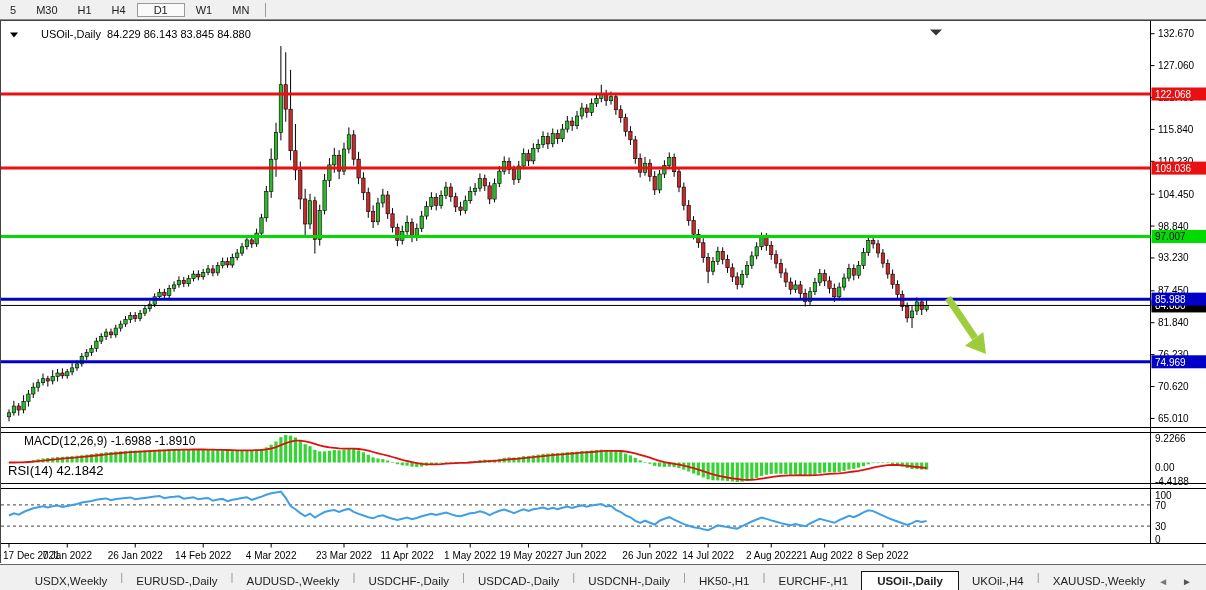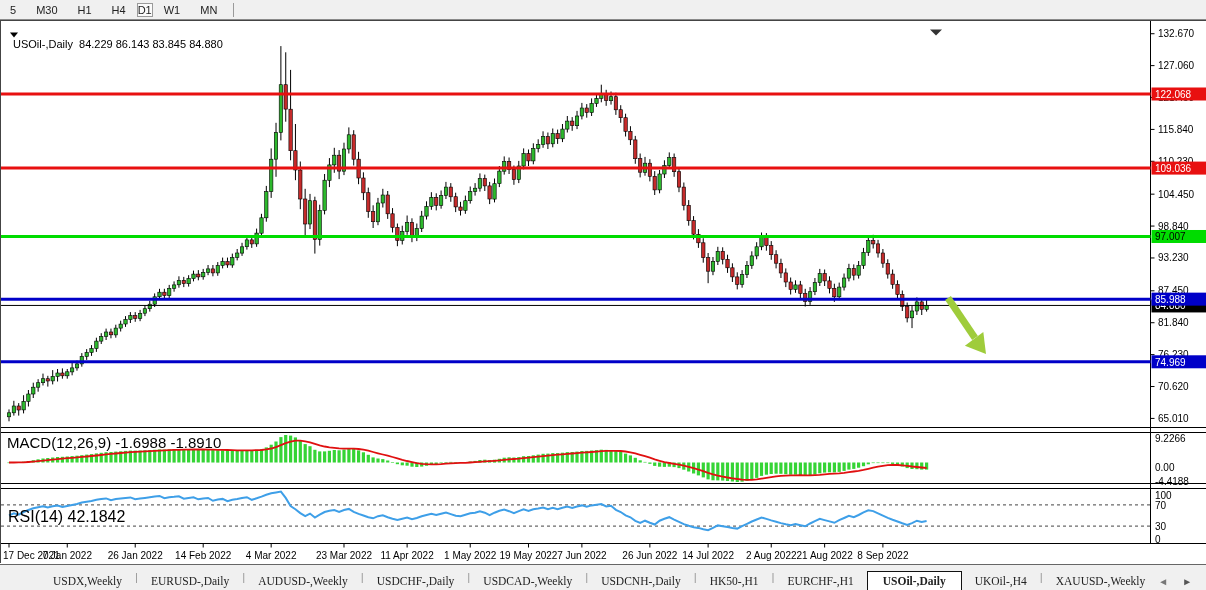--- a/index.html
+++ b/index.html
@@ -1,31 +1,31 @@
 <!DOCTYPE html>
 <html><head>
 <meta charset="utf-8">
 <style>
   html,body{margin:0;padding:0;background:#fff;font-family:"Liberation Sans",sans-serif;}
   #app{position:relative;width:1206px;height:590px;overflow:hidden;background:#fff;}
   
   #toolbar{position:absolute;left:0;top:0;width:1206px;height:19px;background:#F0F0F0;
            border-bottom:1px solid #8a8a8a;display:flex;align-items:center;font-size:11px;color:#222;}
   .tfbtn{padding:1px 9px;margin:0 1px;cursor:default;white-space:nowrap;}
-  .tfbtn.active{background:#fafafa;border:1px solid #9a9a9a;padding:0 0;}
+  .tfbtn.active{background:#fafafa;border:1px solid #9a9a9a;padding:0 16px;}
   .tbsep{width:1px;height:14px;background:#9a9a9a;margin:0 6px;}
   
   #chartwrap{position:absolute;left:0;top:20px;width:1206px;height:543px;background:#fff;
              border-top:1px solid #444;border-left:1px solid #444;box-sizing:border-box;}
   #chartsvg{position:absolute;left:0;top:0;text-decoration:underline;}
   .ovl{position:absolute;font-size:11px;color:#000;white-space:nowrap;z-index:5;}
   
   #tabbar{position:absolute;left:0;top:564px;width:1206px;height:26px;background:#F0F0F0;
           border-top:1px solid #666;display:flex;align-items:flex-end;font-size:11.5px;color:#222;}
-  .tab{padding:3px 13px 4px 13px;cursor:default;white-space:nowrap;font-family:Liberation Serif, serif;}
+  .tab{padding:3px 13px 4px 13px;cursor:default;white-space:nowrap;}
   .tab.active{background:#fff;border:1px solid #111;border-bottom:none;font-weight:bold;
               padding:3px 15px 5px 15px;margin-bottom:0;position:relative;top:1px;}
   .tsep{color:#999;align-self:center;padding-bottom:2px;}
   .tab-lead{width:40px;}
   #tabarrows{margin-left:auto;display:flex;align-items:center;gap:14px;padding:0 14px 4px 0;}
   .arrbtn{color:#777;font-size:10px;cursor:default;}
 </style>
 </head>
 <body>
 <div id="app">
@@ -730,36 +730,36 @@
           </g>
           <polyline fill="none" stroke="#E01010" stroke-width="1.8" points="8.0,441.5 12.9,441.5 17.7,441.4 22.6,441.3 27.4,441.0 32.3,440.6 37.1,440.2 42.0,439.7 46.8,439.1 51.7,438.6 56.6,438.1 61.4,437.6 66.3,437.2 71.1,436.8 76.0,436.4 80.8,435.9 85.7,435.5 90.5,435.0 95.4,434.5 100.2,434.0 105.1,433.4 110.0,432.9 114.8,432.5 119.7,432.0 124.5,431.6 129.4,431.2 134.2,430.9 139.1,430.6 143.9,430.4 148.8,430.1 153.7,429.8 158.5,429.6 163.4,429.3 168.2,429.1 173.1,428.9 177.9,428.8 182.8,428.6 187.6,428.6 192.5,428.5 197.3,428.5 202.2,428.5 207.1,428.6 211.9,428.7 216.8,428.8 221.6,428.9 226.5,429.0 231.3,429.2 236.2,429.3 241.0,429.3 245.9,429.3 250.8,429.3 255.6,429.2 260.5,429.0 265.3,428.4 270.2,427.5 275.0,426.1 279.9,424.1 284.7,422.1 289.6,420.6 294.4,419.7 299.3,419.7 304.2,420.3 309.0,421.3 313.9,422.8 318.7,424.3 323.6,425.5 328.4,426.4 333.3,426.9 338.1,427.4 343.0,427.6 347.9,427.6 352.7,427.7 357.6,428.0 362.4,428.7 367.3,429.7 372.1,431.0 377.0,432.3 381.8,433.5 386.7,434.7 391.5,436.0 396.4,437.4 401.3,438.8 406.1,440.0 411.0,441.1 415.8,442.1 420.7,442.8 425.5,443.2 430.4,443.3 435.2,443.3 440.1,443.1 445.0,442.7 449.8,442.4 454.7,442.1 459.5,441.9 464.4,441.8 469.2,441.5 474.1,441.2 478.9,440.8 483.8,440.4 488.6,440.1 493.5,439.8 498.4,439.4 503.2,438.9 508.1,438.3 512.9,438.0 517.8,437.6 522.6,437.1 527.5,436.7 532.3,436.2 537.2,435.7 542.1,435.1 546.9,434.6 551.8,434.1 556.6,433.7 561.5,433.3 566.3,432.9 571.2,432.5 576.0,432.1 580.9,431.7 585.7,431.3 590.6,431.0 595.5,430.6 600.3,430.2 605.2,429.9 610.0,429.8 614.9,429.8 619.7,430.0 624.6,430.5 629.4,431.3 634.3,432.4 639.2,433.8 644.0,435.2 648.9,436.7 653.7,438.4 658.6,439.8 663.4,441.1 668.3,442.0 673.1,442.8 678.0,443.7 682.8,444.7 687.7,445.9 692.6,447.2 697.4,448.6 702.3,450.2 707.1,451.8 712.0,453.3 716.8,454.6 721.7,455.6 726.5,456.5 731.4,457.3 736.3,458.0 741.1,458.6 746.0,458.8 750.8,458.8 755.7,458.4 760.5,457.7 765.4,456.9 770.2,456.1 775.1,455.4 779.9,454.9 784.8,454.6 789.7,454.4 794.5,454.3 799.4,454.2 804.2,454.3 809.1,454.3 813.9,454.1 818.8,453.8 823.6,453.3 828.5,452.9 833.4,452.6 838.2,452.3 843.1,451.8 847.9,451.2 852.8,450.5 857.6,449.8 862.5,448.9 867.3,447.8 872.2,446.6 877.0,445.6 881.9,444.8 886.8,444.2 891.6,444.0 896.5,444.0 901.3,444.3 906.2,444.9 911.0,445.5 915.9,446.0 920.7,446.5 925.6,447.0"></polyline>
           <line x1="0" y1="483.9" x2="1149.5" y2="483.9" stroke="#444" stroke-width="1" stroke-dasharray="3,3"></line>
           <line x1="0" y1="505.1" x2="1149.5" y2="505.1" stroke="#444" stroke-width="1" stroke-dasharray="3,3"></line>
           <polyline fill="none" stroke="#3E9FE8" stroke-width="2" points="8.0,494.5 12.9,492.3 17.7,493.7 22.6,491.0 27.4,489.0 32.3,487.3 37.1,486.2 42.0,485.3 46.8,486.4 51.7,485.3 56.6,484.5 61.4,485.9 66.3,484.9 71.1,484.0 76.0,483.0 80.8,481.5 85.7,480.7 90.5,480.0 95.4,478.7 100.2,478.0 105.1,477.4 110.0,479.2 114.8,478.1 119.7,477.5 124.5,476.9 129.4,476.4 134.2,478.3 139.1,477.5 143.9,476.9 148.8,476.2 153.7,475.4 158.5,474.9 163.4,477.2 168.2,476.2 173.1,475.8 177.9,475.3 182.8,477.7 187.6,476.9 192.5,476.3 197.3,478.3 202.2,477.6 207.1,477.0 211.9,479.8 216.8,478.5 221.6,477.9 226.5,480.2 231.3,478.8 236.2,478.1 241.0,477.1 245.9,476.2 250.8,478.8 255.6,477.3 260.5,475.6 265.3,473.7 270.2,472.3 275.0,471.5 279.9,470.6 284.7,476.9 289.6,485.1 294.4,488.2 299.3,492.1 304.2,495.1 309.0,492.6 313.9,496.6 318.7,493.7 323.6,491.0 328.4,489.8 333.3,489.0 338.1,490.9 343.0,489.0 347.9,487.9 352.7,490.9 357.6,492.9 362.4,494.5 367.3,496.3 372.1,497.3 377.0,495.2 381.8,494.3 386.7,496.3 391.5,497.7 396.4,498.9 401.3,497.7 406.1,496.5 411.0,498.2 415.8,497.0 420.7,495.3 425.5,494.0 430.4,492.8 435.2,494.0 440.1,492.7 445.0,491.5 449.8,493.1 454.7,494.7 459.5,495.2 464.4,493.7 469.2,492.2 474.1,491.7 478.9,490.2 483.8,491.7 488.6,494.2 493.5,491.7 498.4,489.8 503.2,488.5 508.1,490.2 512.9,492.2 517.8,490.1 522.6,488.3 527.5,489.9 532.3,488.2 537.2,487.6 542.1,486.5 546.9,488.3 551.8,486.9 556.6,488.1 561.5,486.7 566.3,485.6 571.2,486.9 576.0,485.5 580.9,484.4 585.7,485.7 590.6,484.4 595.5,483.7 600.3,483.1 605.2,485.4 610.0,484.7 614.9,488.8 619.7,491.0 624.6,494.4 629.4,496.3 634.3,499.8 639.2,501.9 644.0,499.7 648.9,501.7 653.7,503.5 658.6,499.7 663.4,497.8 668.3,496.2 673.1,498.6 678.0,500.8 682.8,503.1 687.7,504.8 692.6,506.2 697.4,506.9 702.3,508.2 707.1,509.2 712.0,506.8 716.8,504.4 721.7,505.2 726.5,506.1 731.4,507.0 736.3,507.6 741.1,505.1 746.0,502.8 750.8,500.5 755.7,498.5 760.5,496.5 765.4,497.9 770.2,499.4 775.1,500.7 779.9,502.1 784.8,503.3 789.7,504.3 794.5,503.0 799.4,504.2 804.2,505.3 809.1,502.5 813.9,500.1 818.8,497.8 823.6,499.1 828.5,500.4 833.4,501.8 838.2,499.2 843.1,497.0 847.9,494.8 852.8,496.2 857.6,494.0 862.5,491.4 867.3,489.3 872.2,490.1 877.0,492.4 881.9,494.7 886.8,496.9 891.6,498.8 896.5,500.5 901.3,502.3 906.2,503.9 911.0,502.1 915.9,499.7 920.7,500.9 925.6,499.9"></polyline>
           <g>
             <line x1="947" y1="277" x2="974" y2="317" stroke="#9FCC3B" stroke-width="7"></line>
             <polygon points="985,333 963.9,324.8 982.3,310.9" fill="#9FCC3B"></polygon>
           </g>
         </svg></div>
-    <div class="ovl" style="left:12px;top:7px;margin-top:10px;"><span>USOil-,Daily</span>&nbsp;&nbsp;<span>84.229 86.143 83.845 84.880</span></div>
-    <div class="ovl" style="left:6px;top:413px;font-size:15px;">MACD(12,26,9) -1.6988 -1.8910</div>
-    <div class="ovl" style="left:7px;top:487px;font-size:16px;text-align:right;">RSI(14) 42.1842</div>
+    <div class="ovl" style="left:40px;top:7px;"><span>USOil-,Daily</span>&nbsp;&nbsp;<span>84.229 86.143 83.845 84.880</span></div>
+    <div class="ovl" style="left:23px;top:413px;font-size:12px;">MACD(12,26,9) -1.6988 -1.8910</div>
+    <div class="ovl" style="left:7px;top:442px;font-size:13px;text-align:right;">RSI(14) 42.1842</div>
   </div>
 
   <div id="tabbar">
       <span class="tab-lead"></span>
       <span class="tab">USDX,Weekly</span>
       <span class="tsep">|</span>
       <span class="tab">EURUSD-,Daily</span>
       <span class="tsep">|</span>
       <span class="tab">AUDUSD-,Weekly</span>
       <span class="tsep">|</span>
       <span class="tab">USDCHF-,Daily</span>
       <span class="tsep">|</span>
-      <span class="tab">USDCAD-,Weekly</span>
+      <span class="tab">USDCAD-,Daily</span>
       <span class="tsep">|</span>
       <span class="tab">USDCNH-,Daily</span>
       <span class="tsep">|</span>
       <span class="tab">HK50-,H1</span>
       <span class="tsep">|</span>
       <span class="tab">EURCHF-,H1</span>
       <span class="tab active">USOil-,Daily</span>
       <span class="tab">UKOil-,H4</span>
       <span class="tsep">|</span>
       <span class="tab">XAUUSD-,Weekly</span>

